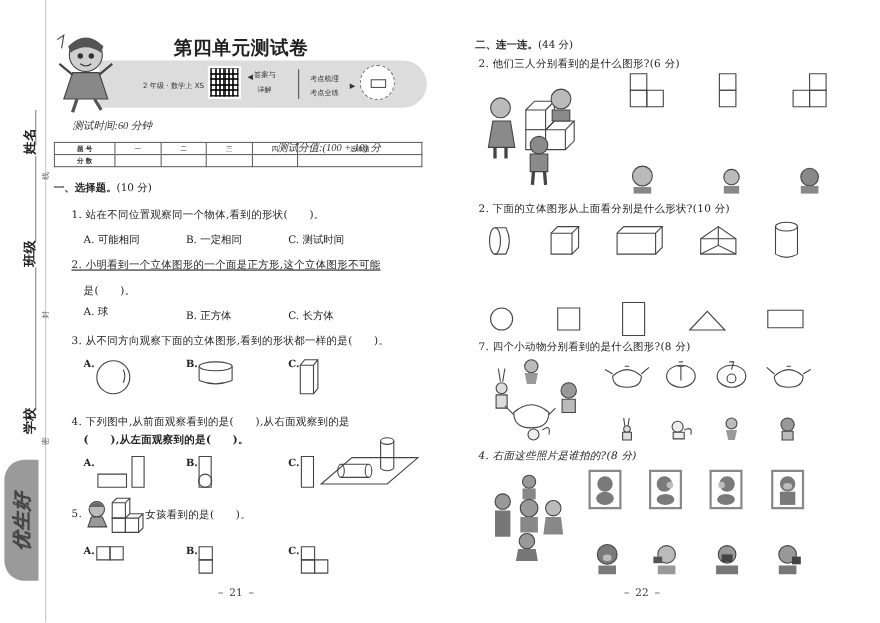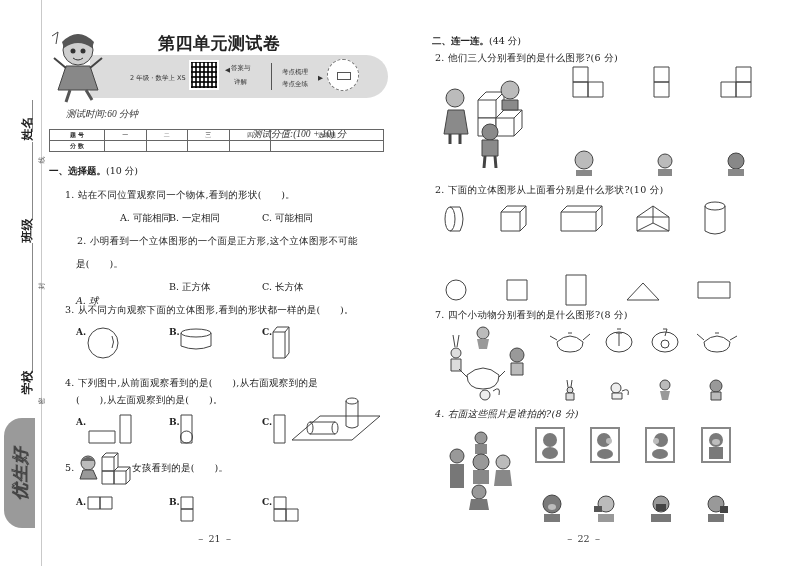--- a/index.html
+++ b/index.html
@@ -115,27 +115,27 @@
     <td></td>
   </tr>
 </tbody>
   </table>
 
 <div class="sec-title" style="left:49px;top:165px;">
   <span>一、选择题。</span><span class="pts">(10 分)</span>
 </div>
 
 <div class="q" style="left:65px;top:189px;">1. 站在不同位置观察同一个物体,看到的形状(　　)。</div>
-<div class="opt" style="left:76px;top:212px;margin-left:44px;">A. 可能相同</div>
+<div class="opt" style="left:76px;top:212px;">A. 可能相同</div>
 <div class="opt" style="left:169px;top:212px;">B. 一定相同</div>
-<div class="opt" style="left:262px;top:212px;">C. 可能相同</div>
-
-<div class="q" style="left:77px;top:235px;">2. 小明看到一个立体图形的一个面是正方形,这个立体图形不可能</div>
+<div class="opt" style="left:262px;top:212px;">C. 测试时间</div>
+
+<div class="q" style="left:65px;top:235px;text-decoration:underline;">2. 小明看到一个立体图形的一个面是正方形,这个立体图形不可能</div>
 <div class="q" style="left:76px;top:258px;">是(　　)。</div>
-<div class="opt" style="left:76px;top:295px;font-style:italic;">A. 球</div>
+<div class="opt" style="left:76px;top:277px;">A. 球</div>
 <div class="opt" style="left:169px;top:281px;">B. 正方体</div>
 <div class="opt" style="left:262px;top:281px;">C. 长方体</div>
 
 <div class="q" style="left:65px;top:304px;">3. 从不同方向观察下面的立体图形,看到的形状都一样的是(　　)。</div>
 <div class="opt-letter" style="left:76px;top:327px;">A.</div>
 <svg style="left:86px;top:326px;" width="34" height="34">
   <circle cx="17" cy="17" r="15" class="fig-stroke"></circle>
   <path d="M26 10 Q29 16 26 22" class="fig-stroke"></path>
 </svg>
 <div class="opt-letter" style="left:169px;top:327px;">B.</div>
@@ -144,21 +144,21 @@
   <path d="M1 5 L1 18 M31 5 L31 18" class="fig-stroke"></path>
   <path d="M1 18 Q16 24 31 18" class="fig-stroke"></path>
 </svg>
 <div class="opt-letter" style="left:262px;top:327px;">C.</div>
 <svg style="left:272px;top:326px;" width="20" height="34">
   <path d="M1 6 L13 6 L13 32 L1 32 Z" class="fig-stroke"></path>
   <path d="M1 6 L5 1 L17 1 L13 6 M17 1 L17 27 L13 32" class="fig-stroke"></path>
 </svg>
 
 <div class="q" style="left:65px;top:377px;">4. 下列图中,从前面观察看到的是(　　),从右面观察到的是</div>
-<div class="q" style="left:76px;top:394px;">(　　),从左面观察到的是(　　)。</div>
+<div class="q" style="left:76px;top:394px;font-weight:bold;">(　　),从左面观察到的是(　　)。</div>
 <div class="opt-letter" style="left:76px;top:417px;">A.</div>
 <svg style="left:88px;top:414px;" width="46" height="30">
   <rect x="1" y="17" width="26" height="12" class="fig-stroke"></rect>
   <rect x="32" y="1" width="11" height="28" class="fig-stroke"></rect>
 </svg>
 <div class="opt-letter" style="left:169px;top:417px;">B.</div>
 <svg style="left:180px;top:414px;" width="14" height="30">
   <rect x="1" y="1" width="11" height="28" class="fig-stroke"></rect>
   <circle cx="6.5" cy="23" r="6" class="fig-stroke"></circle>
 </svg>

